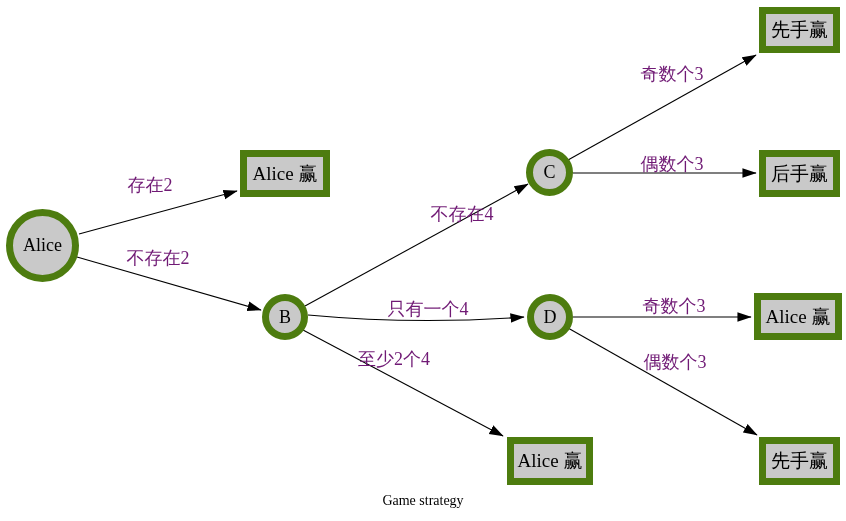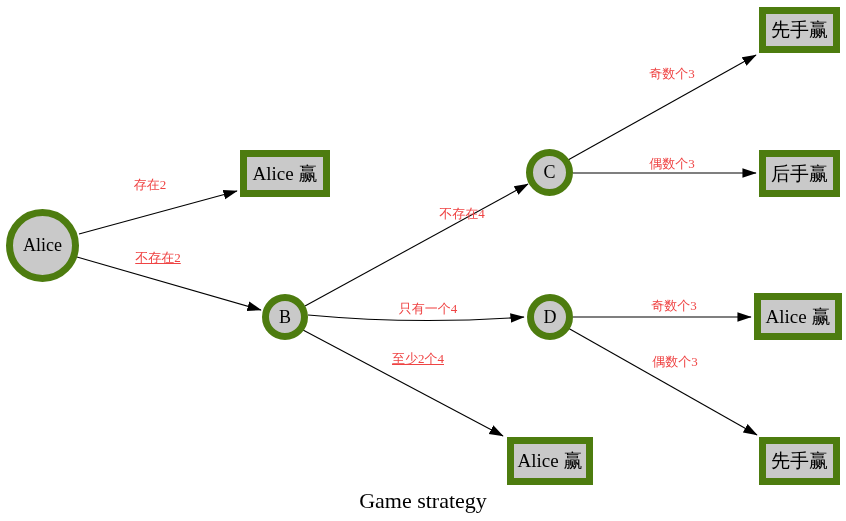--- a/index.html
+++ b/index.html
@@ -22,28 +22,28 @@
     display: flex; align-items: center; justify-content: center;
     color: #000000;
     box-sizing: border-box;
     white-space: nowrap;
   }
   .circle { border-radius: 50%; font-size: 18px; }
   .box { font-size: 19px; }
   .edge-label {
     position: absolute;
     transform: translate(-50%, -50%);
-    font-size: 13px;
-    color: #ef4444;
+    font-size: 18px;
+    color: #701a75;
     white-space: nowrap;
   }
   .caption {
     position: absolute;
     transform: translate(-50%, -50%);
-    font-size: 22px;
+    font-size: 14px;
     color: #000000;
     white-space: nowrap;
   }
 </style>
 </head>
 <body>
 
 <div class="canvas">
 
   <svg class="edges" viewBox="0 0 846 521">
@@ -89,24 +89,24 @@
     <span>Alice 赢</span>
   </div>
   <div class="node box" style="left:507px; top:437px; width:86px; height:48px;">
     <span>Alice 赢</span>
   </div>
   <div class="node box" style="left:759px; top:437px; width:81px; height:48px;">
     <span>先手赢</span>
   </div>
 
   <span class="edge-label" style="left:150px; top:185px;">存在2</span>
-  <span class="edge-label" style="left:158px; top:258px;text-decoration:underline;">不存在2</span>
+  <span class="edge-label" style="left:158px; top:258px;">不存在2</span>
   <span class="edge-label" style="left:417px; top:214px;margin-left:45px;">不存在4</span>
   <span class="edge-label" style="left:416px; top:309px;margin-left:12px;">只有一个4</span>
-  <span class="edge-label" style="left:418px; top:359px;text-decoration:underline;">至少2个4</span>
+  <span class="edge-label" style="left:394px; top:359px;">至少2个4</span>
   <span class="edge-label" style="left:672px; top:74px;">奇数个3</span>
   <span class="edge-label" style="left:672px; top:164px;">偶数个3</span>
   <span class="edge-label" style="left:674px; top:306px;">奇数个3</span>
   <span class="edge-label" style="left:675px; top:362px;">偶数个3</span>
 
   <span class="caption" style="left:423px; top:501px;">Game strategy</span>
 
 </div>
 
 </body></html>

